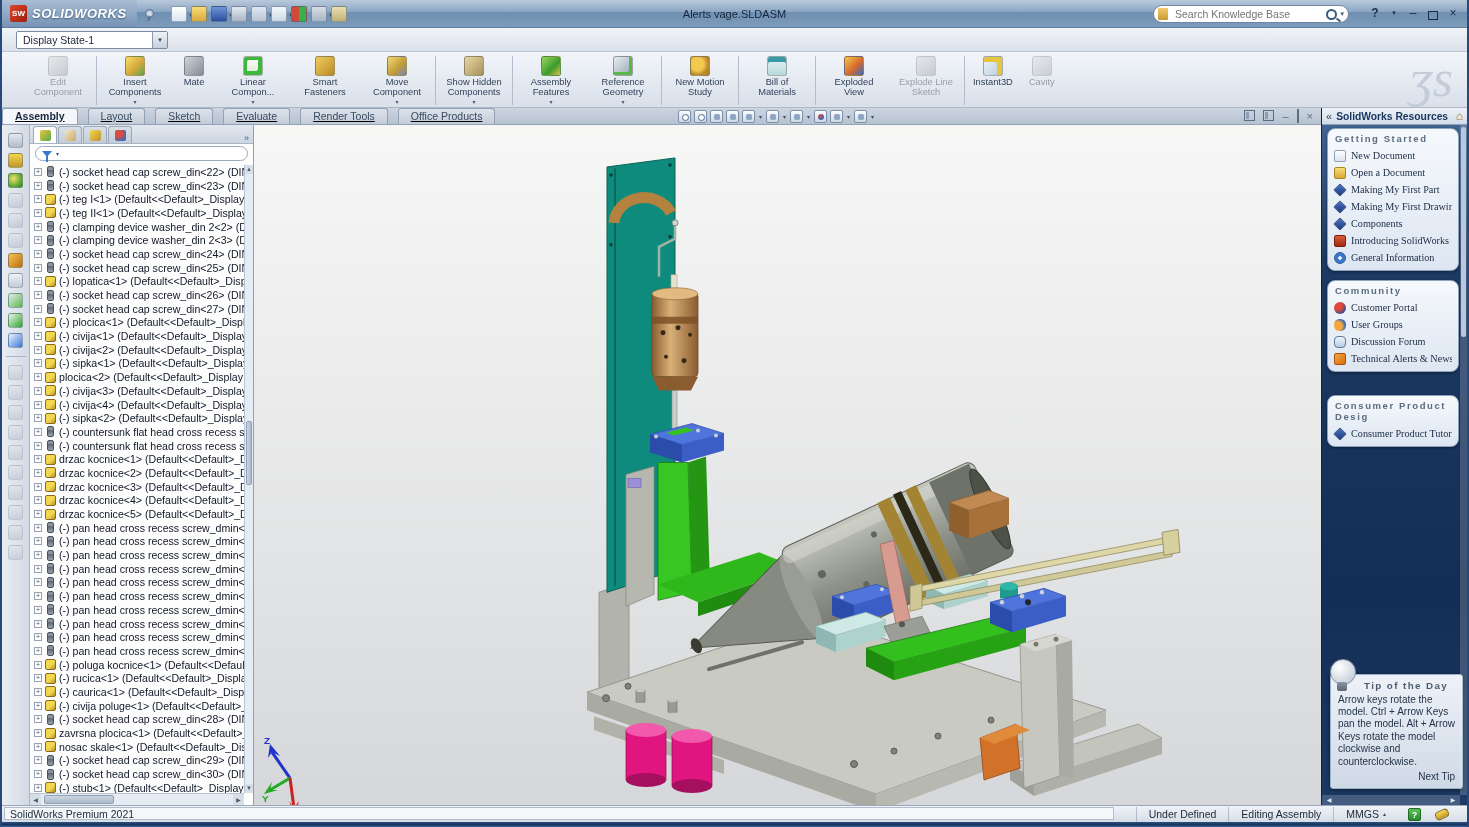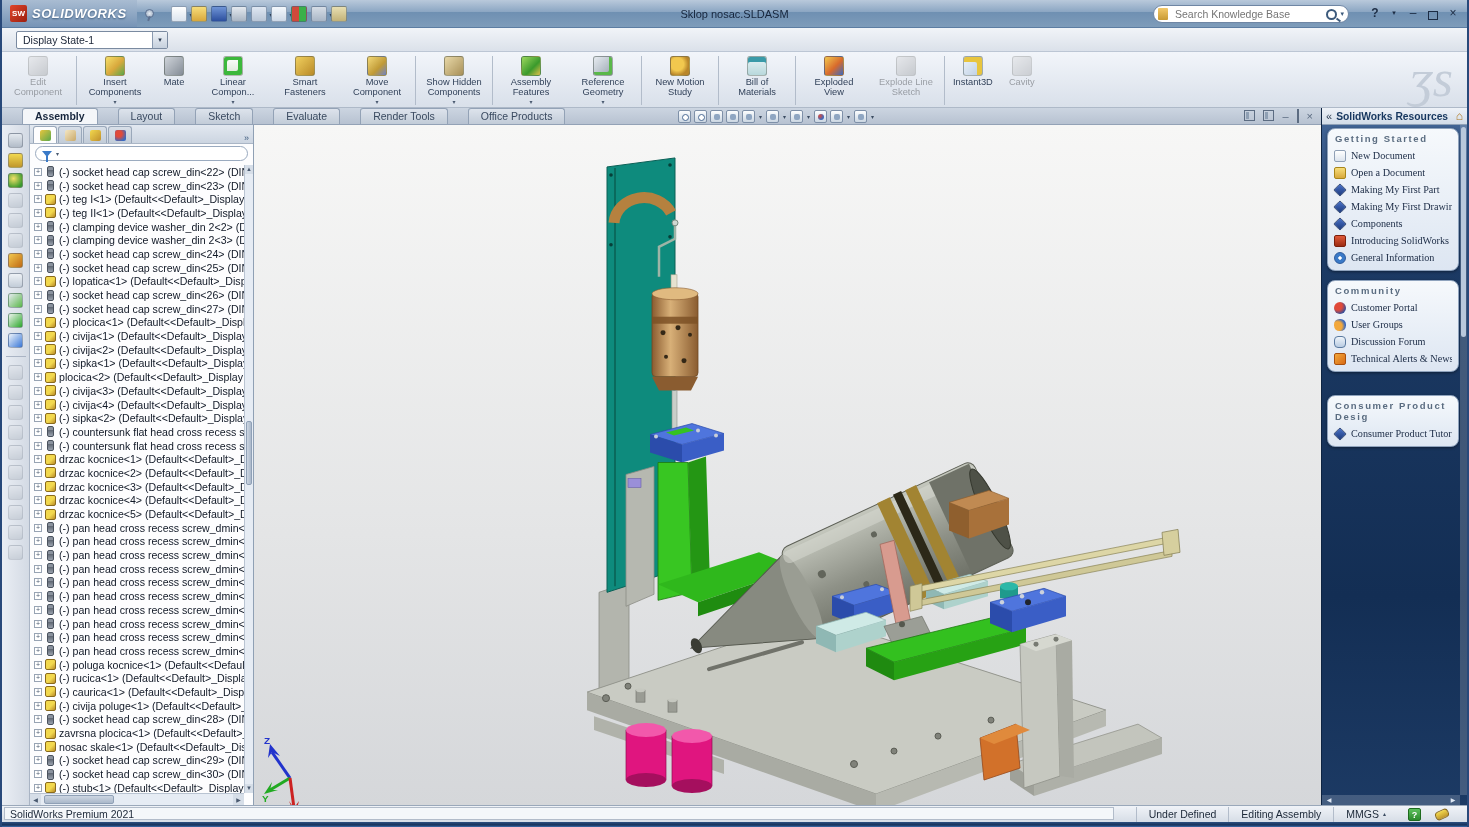--- a/index.html
+++ b/index.html
@@ -50,21 +50,21 @@
   .gl-restore{width:10px;height:9px;border:1.5px solid #1c2c44;margin-top:5px;}
   
   .dsrow{position:absolute;top:28px;left:0;right:0;height:24px;
     background:linear-gradient(#f1f4f8,#dbe1ea);border-bottom:1px solid #bcc6d4;}
   .ds-dd{position:absolute;left:14px;top:3px;width:152px;height:18px;background:#fff;border:1px solid #7a8aa0;
     border-radius:2px;font-size:10.5px;color:#1a2436;line-height:16px;padding-left:6px;}
   .ds-dd .dd-btn{position:absolute;right:0;top:0;width:15px;height:16px;background:linear-gradient(#eef2f7,#c6d0dd);
     border-left:1px solid #8a9ab0;text-align:center;font-size:7px;line-height:16px;color:#2c3c52;}
   
   .ribbon{position:absolute;top:52px;left:0;right:0;height:56px;
-    background:linear-gradient(#f2f5fa,#d9e0ea);border-bottom:1px solid #aeb9c8;display:flex;align-items:stretch;padding:2px 0 0 0;}
+    background:linear-gradient(#f2f5fa,#d9e0ea);border-bottom:1px solid #aeb9c8;display:flex;align-items:stretch;padding:2px 0 0 20px;}
   .rbn-btn{display:flex;flex-direction:column;align-items:center;padding:2px 6px 0;min-width:46px;max-width:72px;position:relative;}
   .rbn-btn.disabled{opacity:.45;filter:grayscale(.8);}
   .rbn-ico{width:20px;height:20px;border-radius:3px;border:1px solid rgba(90,100,90,.45);margin-bottom:1px;}
   .rbn-lbl{font-size:9.3px;line-height:1.1;color:#32425a;text-align:center;max-width:62px;}
   .rbn-caret{font-size:6px;color:#4a5a70;margin-top:1px;font-style:normal;}
   .rsep{width:1px;background:#b2bcca;margin:2px 2px;}
   [data-ico="edit-component"]{background:linear-gradient(135deg,#d9dee5,#9aa4b0);}
   [data-ico="insert-components"]{background:linear-gradient(135deg,#f6e06a,#d8a83c 55%,#5aa84a);}
   [data-ico="mate"]{background:linear-gradient(135deg,#cfd4da,#848c96);}
   [data-ico="linear-compon"]{background:linear-gradient(#ffffff,#d8e6d4);box-shadow:inset 3px 3px 0 #3cb83c,inset -4px -4px 0 #3cb83c;}
@@ -77,21 +77,21 @@
   [data-ico="bill-of-materials"]{background:linear-gradient(#e8f4f6,#b8d8dc);box-shadow:inset 0 5px 0 #3a9aa8;}
   [data-ico="exploded-view"]{background:linear-gradient(135deg,#f2c84e,#d86a2c 55%,#3a6ac0);}
   [data-ico="explode-line-sketch"]{background:linear-gradient(135deg,#d6dbe2,#98a2ae);}
   [data-ico="instant3d"]{background:linear-gradient(135deg,#eef4fa,#b9cce2);box-shadow:inset -5px 5px 0 #e8c53e;}
   [data-ico="cavity"]{background:linear-gradient(135deg,#d9dee5,#a4acb8);}
   .bg-logo{position:absolute;right:14px;top:0px;font-family:"Liberation Serif",serif;font-style:italic;
     font-size:52px;color:#c3ccd8;pointer-events:none;line-height:54px;}
   
   .tabrow{position:absolute;top:108px;left:0;width:1323px;height:17px;
     background:linear-gradient(#ccd5e1,#b7c2d1);border-bottom:1px solid #93a2b6;}
-  .tabs{position:absolute;left:20px;bottom:0;display:flex;gap:20px;}
+  .tabs{position:absolute;left:0;bottom:0;display:flex;gap:10px;text-decoration:underline;}
   .tab{font-size:10.5px;color:#3a4a60;padding:1px 12px 2px;border:1px solid #93a2b6;border-bottom:none;
     border-radius:3px 3px 0 0;background:linear-gradient(#dde3ec,#c2ccd8);}
   .tab.active{background:#f4f6f9;font-weight:bold;color:#16253c;}
   .headsup{position:absolute;left:676px;top:2px;display:flex;align-items:center;gap:3px;}
   .hicon{width:13px;height:13px;border-radius:2px;border:1px solid #7e90a8;background:linear-gradient(#fbfdfe,#ccd7e3);position:relative;}
   .hicon::after{content:"";position:absolute;left:3px;top:3px;width:6px;height:6px;border-radius:2px;background:#8fa6c2;}
   .hicon[data-ico="edit-appearance"]::after{background:radial-gradient(circle at 30% 30%,#e04a3a,#3a6ac0 70%);border-radius:50%;}
   .hicon[data-ico="zoom-fit"]::after,.hicon[data-ico="zoom-area"]::after{border-radius:50%;background:#fff;border:1.5px solid #4a6a94;width:5px;height:5px;}
   .hcaret{font-size:6px;color:#3c4c62;margin:0 1px;}
   .doc-controls{position:absolute;right:12px;top:2px;display:flex;gap:8px;color:#5c6c82;}
@@ -224,21 +224,21 @@
         </span>
         <span class="qbtn" data-ico="select">
           <i class="qcaret">▾</i>
         </span>
         <span class="qbtn" data-ico="rebuild"></span>
         <span class="qbtn" data-ico="options">
           <i class="qcaret">▾</i>
         </span>
         <span class="qbtn" data-ico="file-properties"></span>
       </div>
-    <div class="doc-title">Sklop nosac.SLDASM</div>
+    <div class="doc-title">Alerts vage.SLDASM</div>
     <div class="searchbox">
       <span class="pen"></span>
       <input placeholder="Search Knowledge Base" style="">
       <span class="mag"></span>
       <span class="sb-caret">▾</span>
     </div>
     <div class="title-controls">
       <span class="tc help">?</span>
       <span class="tc caret">▾</span>
       <span class="tc">–</span>
@@ -909,20 +909,26 @@
         </div>
         <div class="tp-gap"></div>
         <div class="tp-sec">
           <div class="tp-h">Consumer Product Desig</div>
           <div class="tp-item">
             <i class="tp-ico" data-ico="grad-cap"></i>
             <span class="tp-lbl">Consumer Product Tutorials</span>
           </div>
         </div>
       </div>
+    <div class="tip">
+      <span class="bulb"></span>
+      <div class="tip-title">Tip of the Day</div>
+      <div class="tip-text">Arrow keys rotate the model. Ctrl + Arrow Keys pan the model. Alt + Arrow Keys rotate the model clockwise and counterclockwise.</div>
+      <div class="tip-next">Next Tip</div>
+    </div>
     <div class="tp-vscroll">
         <span class="tp-vthumb"></span>
       </div>
     <div class="tp-hscroll">
       <span class="tp-harrow left">◀</span>
       <span class="tp-harrow right">▶</span>
     </div>
   </div>
 
   <div class="statusbar">

